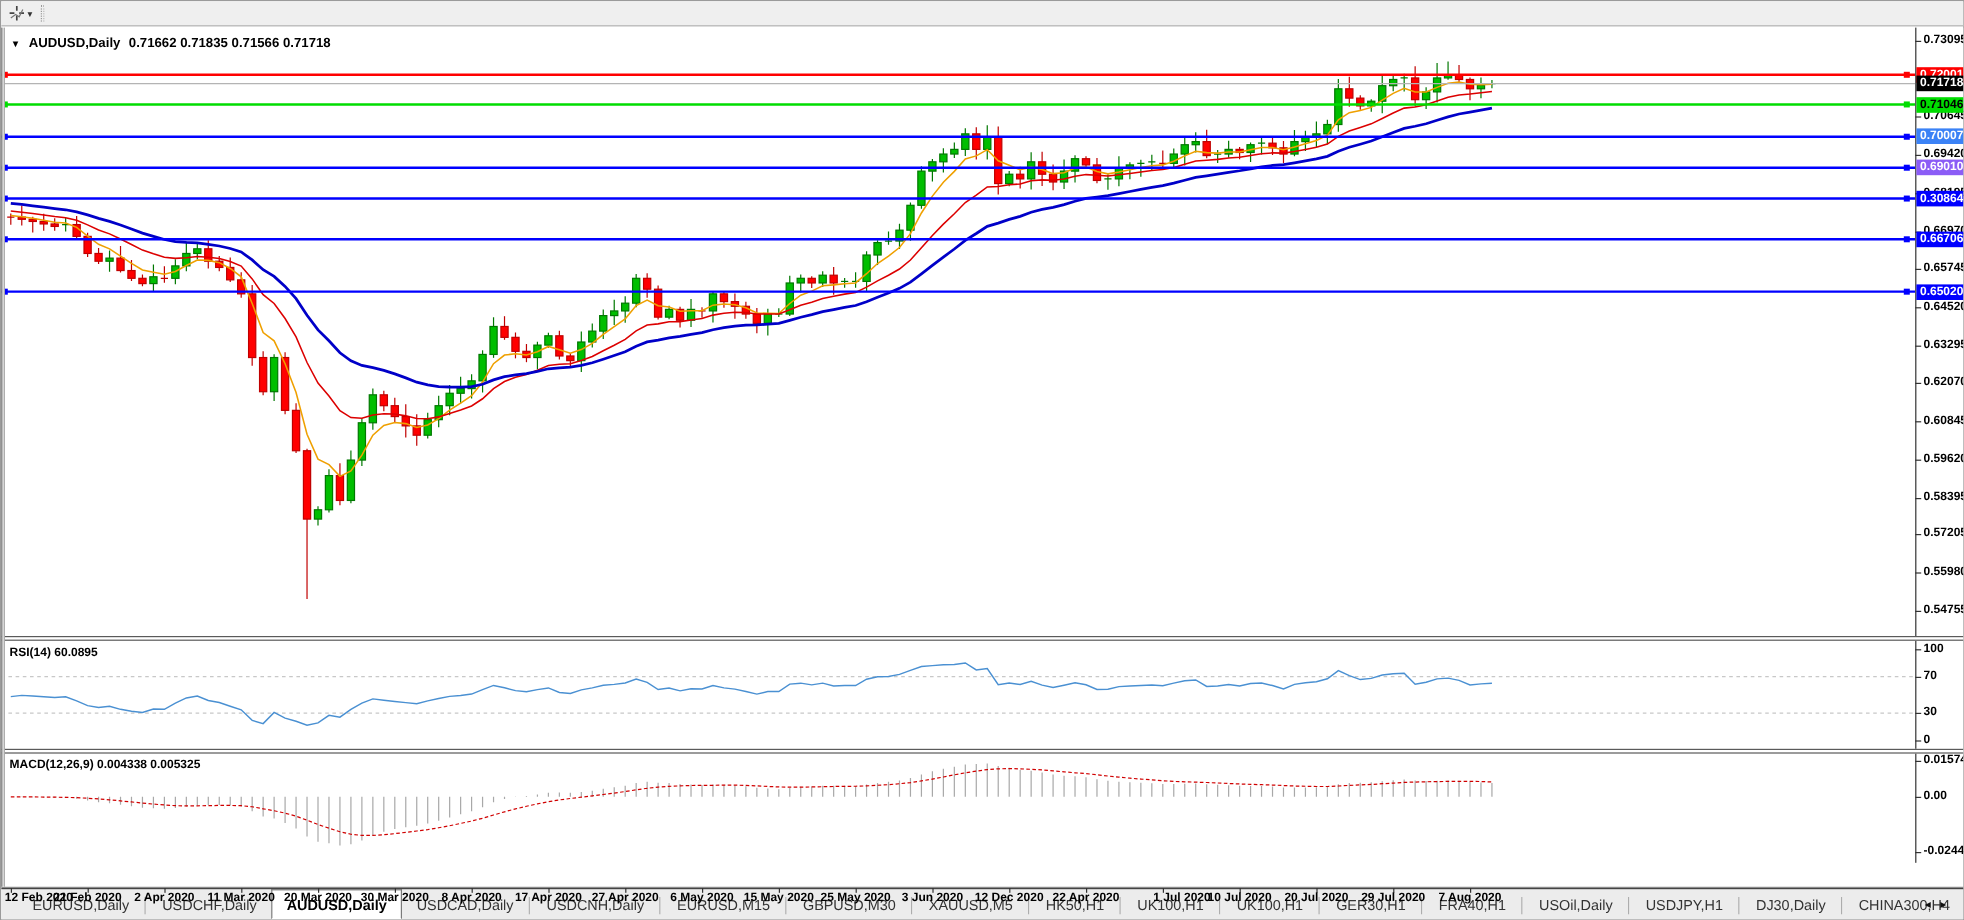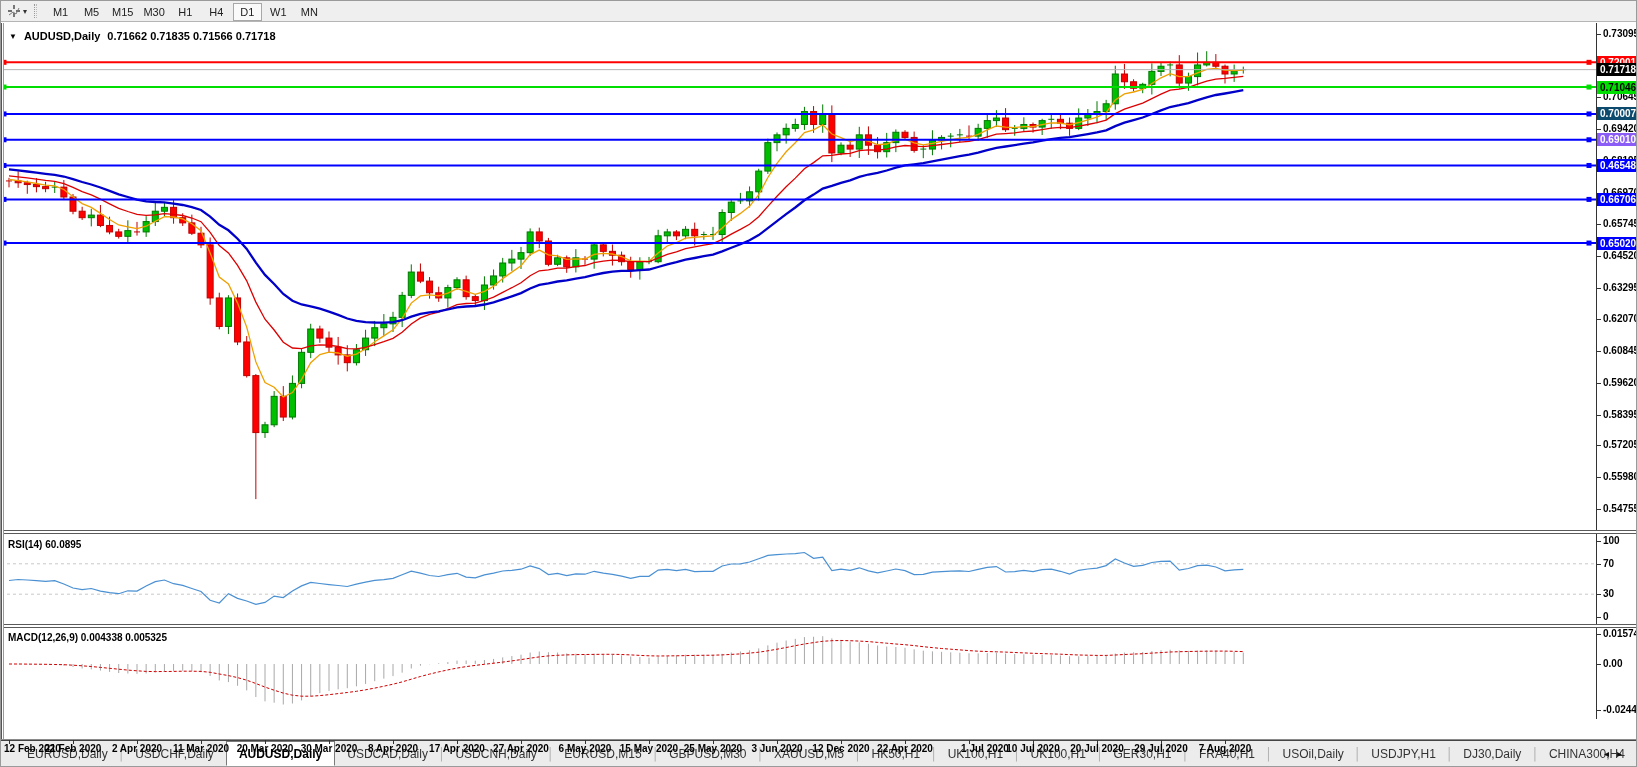--- a/index.html
+++ b/index.html
@@ -41,21 +41,20 @@
 
   <div class="toolbar">
     <span class="tool-icon">
       <svg width="14" height="14" viewBox="0 0 14 14" style="position:static">
         <path d="M7 1 V5 M7 9 V13 M1 7 H5 M9 7 H13" stroke="#444" stroke-width="1.4" fill="none"></path>
         <path d="M2 11 L6 8 L9 10 L12 4" stroke="#777" stroke-width="1" fill="none"></path>
       </svg>
     </span>
     <span class="caret">▾</span>
     <span class="grip"></span>
-    <span id="tf-buttons"><span class="tfbtn">M1</span><span class="tfbtn">M5</span><span class="tfbtn">M15</span><span class="tfbtn">M30</span><span class="tfbtn">H1</span><span class="tfbtn">H4</span><span class="tfbtn active">D1</span><span class="tfbtn">W1</span><span class="tfbtn">MN</span></span>
   </div>
 
   <div class="chart-window">
     <div class="left-edge"></div>
 
     <svg id="main-svg" width="1595" height="507" style="top: 0px;">
         <line x1="8" y1="154.8189499999997" x2="8" y2="164.35484709889408" stroke="#C00000" stroke-width="1"></line>
         <line x1="5" y1="157.9257499999999" x2="11" y2="157.9257499999999" stroke="#C00000" stroke-width="1"></line>
         <line x1="17.142857142857142" y1="148.25907817460632" x2="17.142857142857142" y2="164.85336726832668" stroke="#C00000" stroke-width="1"></line>
         <rect x="14.142857142857142" y="157.9257499999999" width="6" height="1.812300000000107" fill="#FF0000" stroke="#C00000" stroke-width="1"></rect>
@@ -538,23 +537,23 @@
         <div class="tickmark" style="left:1595px;top:392px"></div>
         <div class="axis-label" style="left:1602px;top:386px">0.58395</div>
         <div class="tickmark" style="left:1595px;top:422px"></div>
         <div class="axis-label" style="left:1602px;top:416px">0.57205</div>
         <div class="tickmark" style="left:1595px;top:454px"></div>
         <div class="axis-label" style="left:1602px;top:448px">0.55980</div>
         <div class="tickmark" style="left:1595px;top:486px"></div>
         <div class="axis-label" style="left:1602px;top:480px">0.54755</div>
         <div class="pricebox" style="top:33px;background:#FF0000;color:#FFFFFF">0.72001</div>
         <div class="pricebox" style="top:58px;background:#00DD00;color:#000000">0.71046</div>
-        <div class="pricebox" style="top:84px;background:#0c4a6e;color:#FFFFFF">0.70007</div>
+        <div class="pricebox" style="top:84px;background:#3b82f6;color:#FFFFFF">0.70007</div>
         <div class="pricebox" style="top:110px;background:#8b5cf6;color:#FFFFFF">0.69010</div>
-        <div class="pricebox" style="top:136px;background:#0000FF;color:#FFFFFF">0.46548</div>
+        <div class="pricebox" style="top:136px;background:#0000FF;color:#FFFFFF">0.30864</div>
         <div class="pricebox" style="top:170px;background:#0000FF;color:#FFFFFF">0.66706</div>
         <div class="pricebox" style="top:214px;background:#0000FF;color:#FFFFFF">0.65020</div>
         <div class="pricebox" style="top:40px;background:#000000;color:#FFFFFF">0.71718</div>
         <div class="tickmark" style="left:1595px;top:518px"></div>
         <div class="axis-label" style="left:1602px;top:512px">100</div>
         <div class="tickmark" style="left:1595px;top:541px"></div>
         <div class="axis-label" style="left:1602px;top:535px">70</div>
         <div class="tickmark" style="left:1595px;top:571px"></div>
         <div class="axis-label" style="left:1602px;top:565px">30</div>
         <div class="tickmark" style="left:1595px;top:594px"></div>

